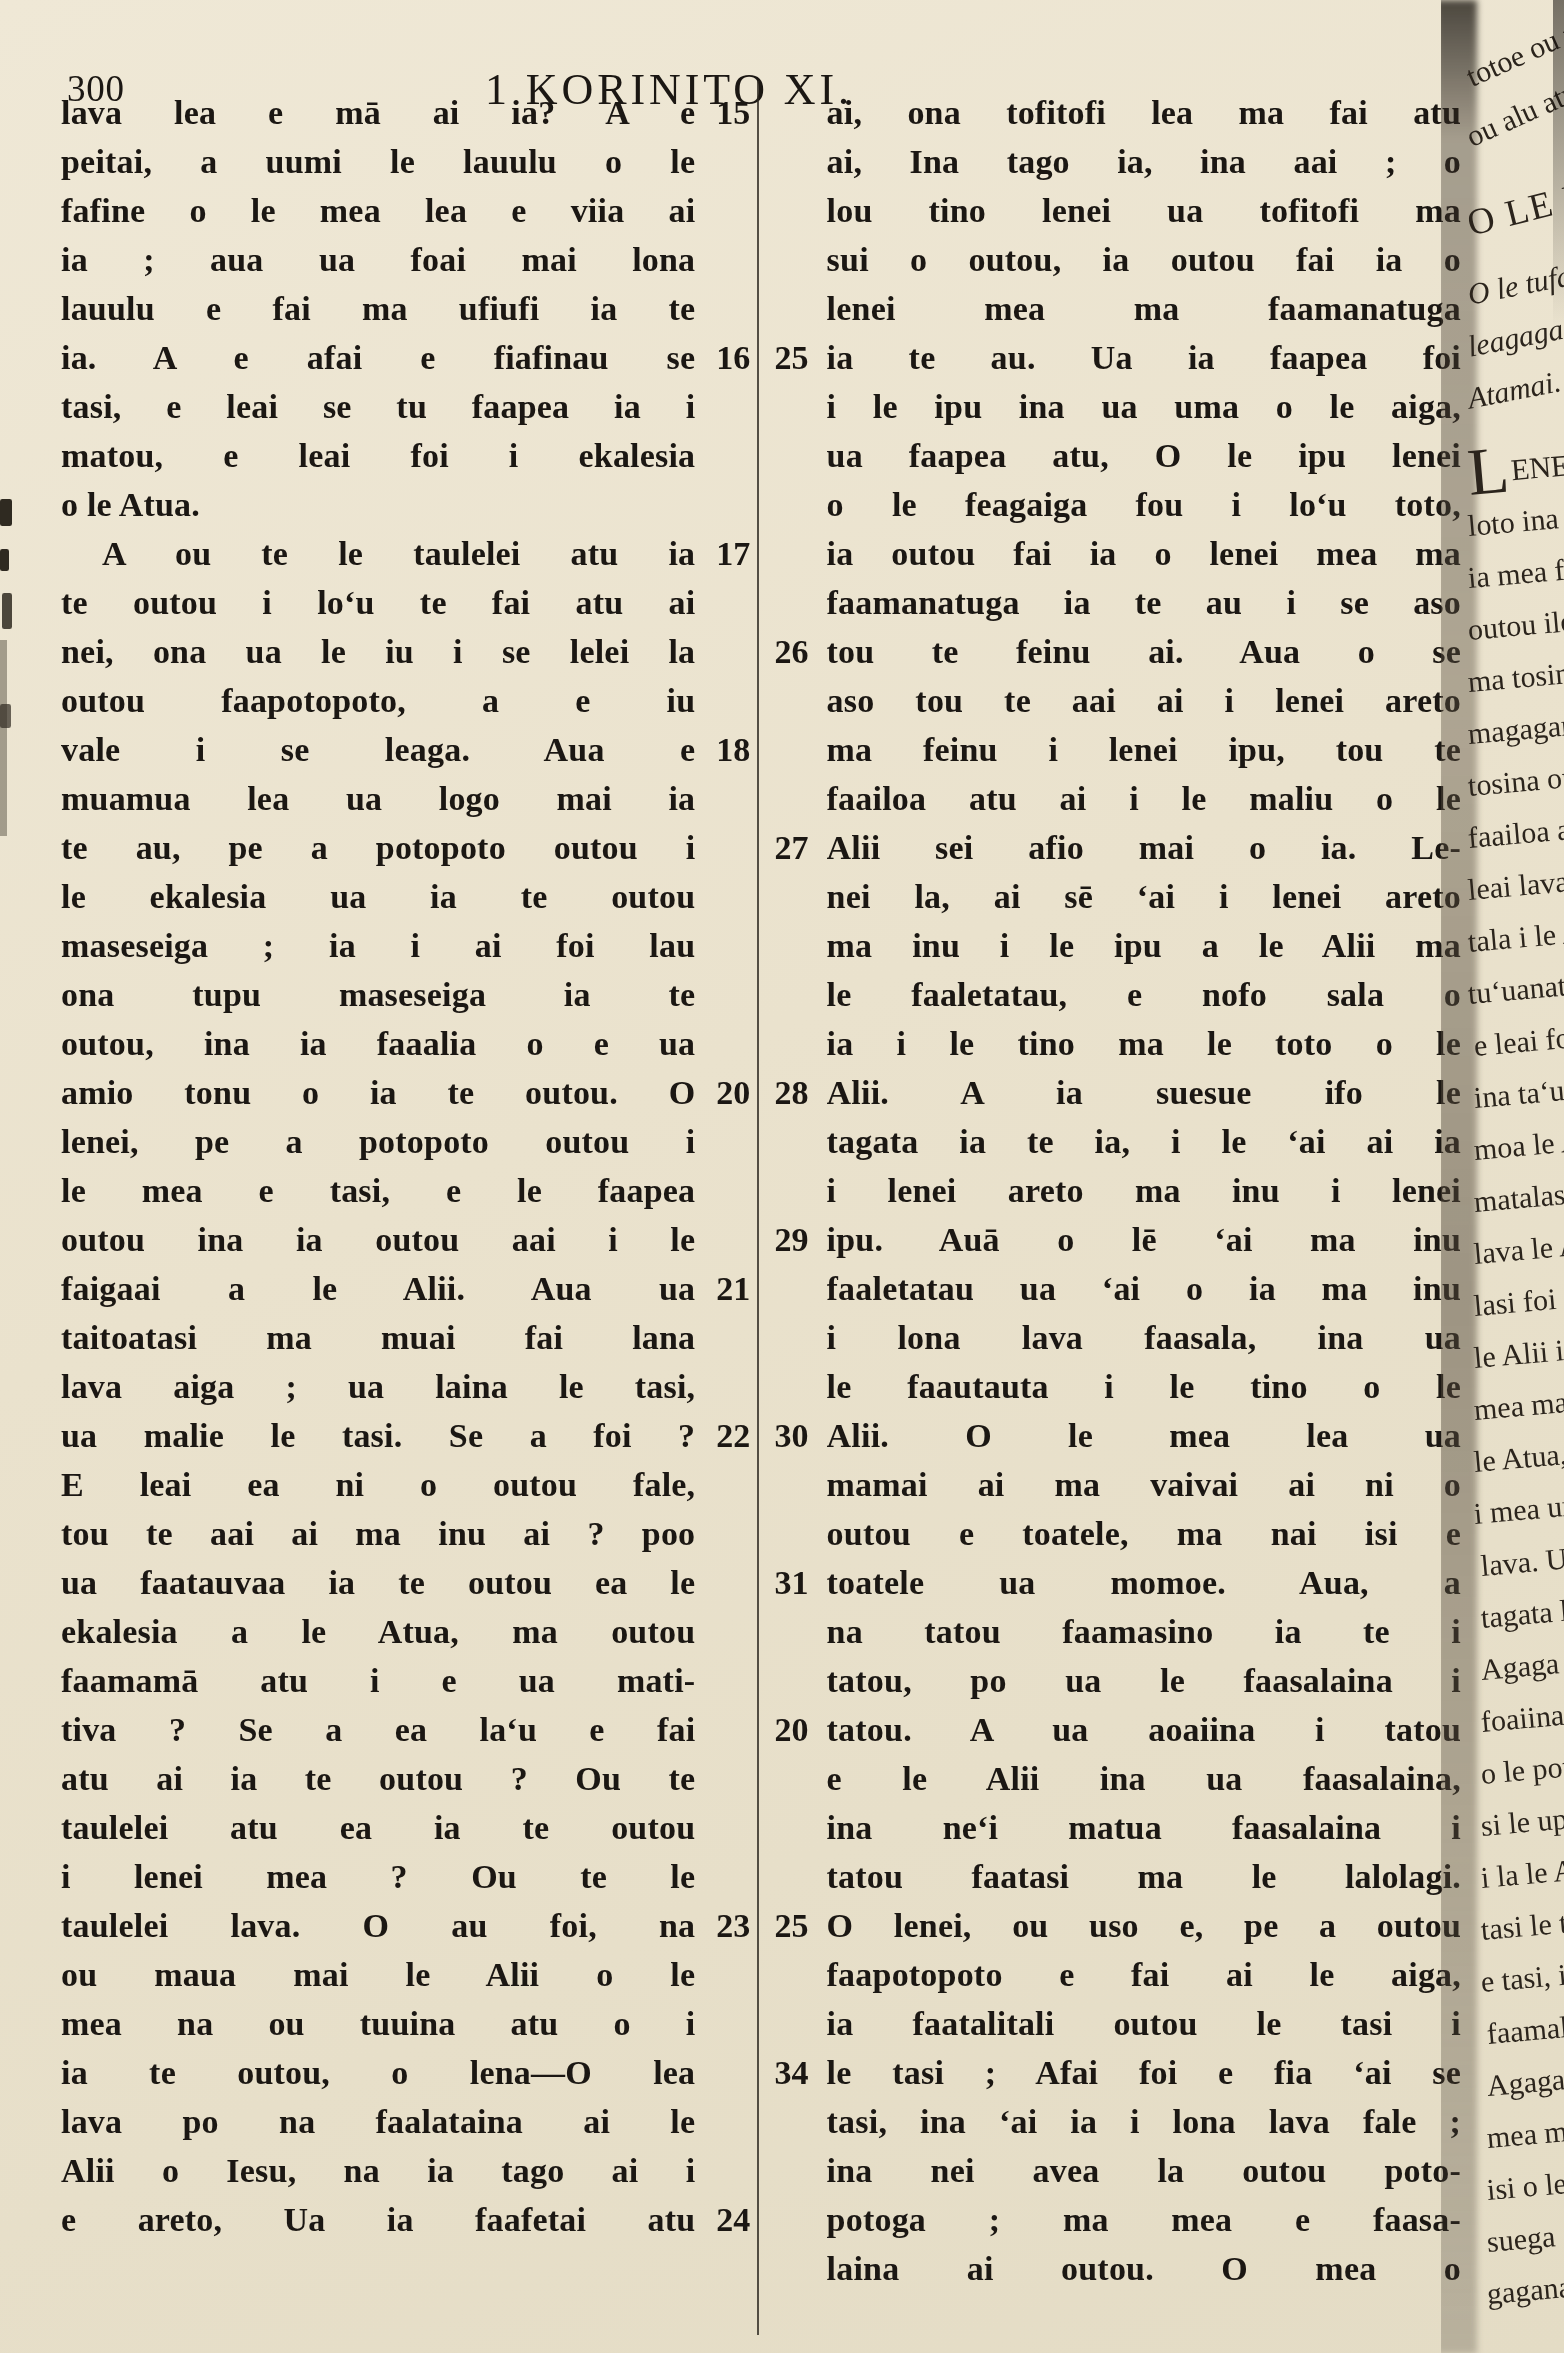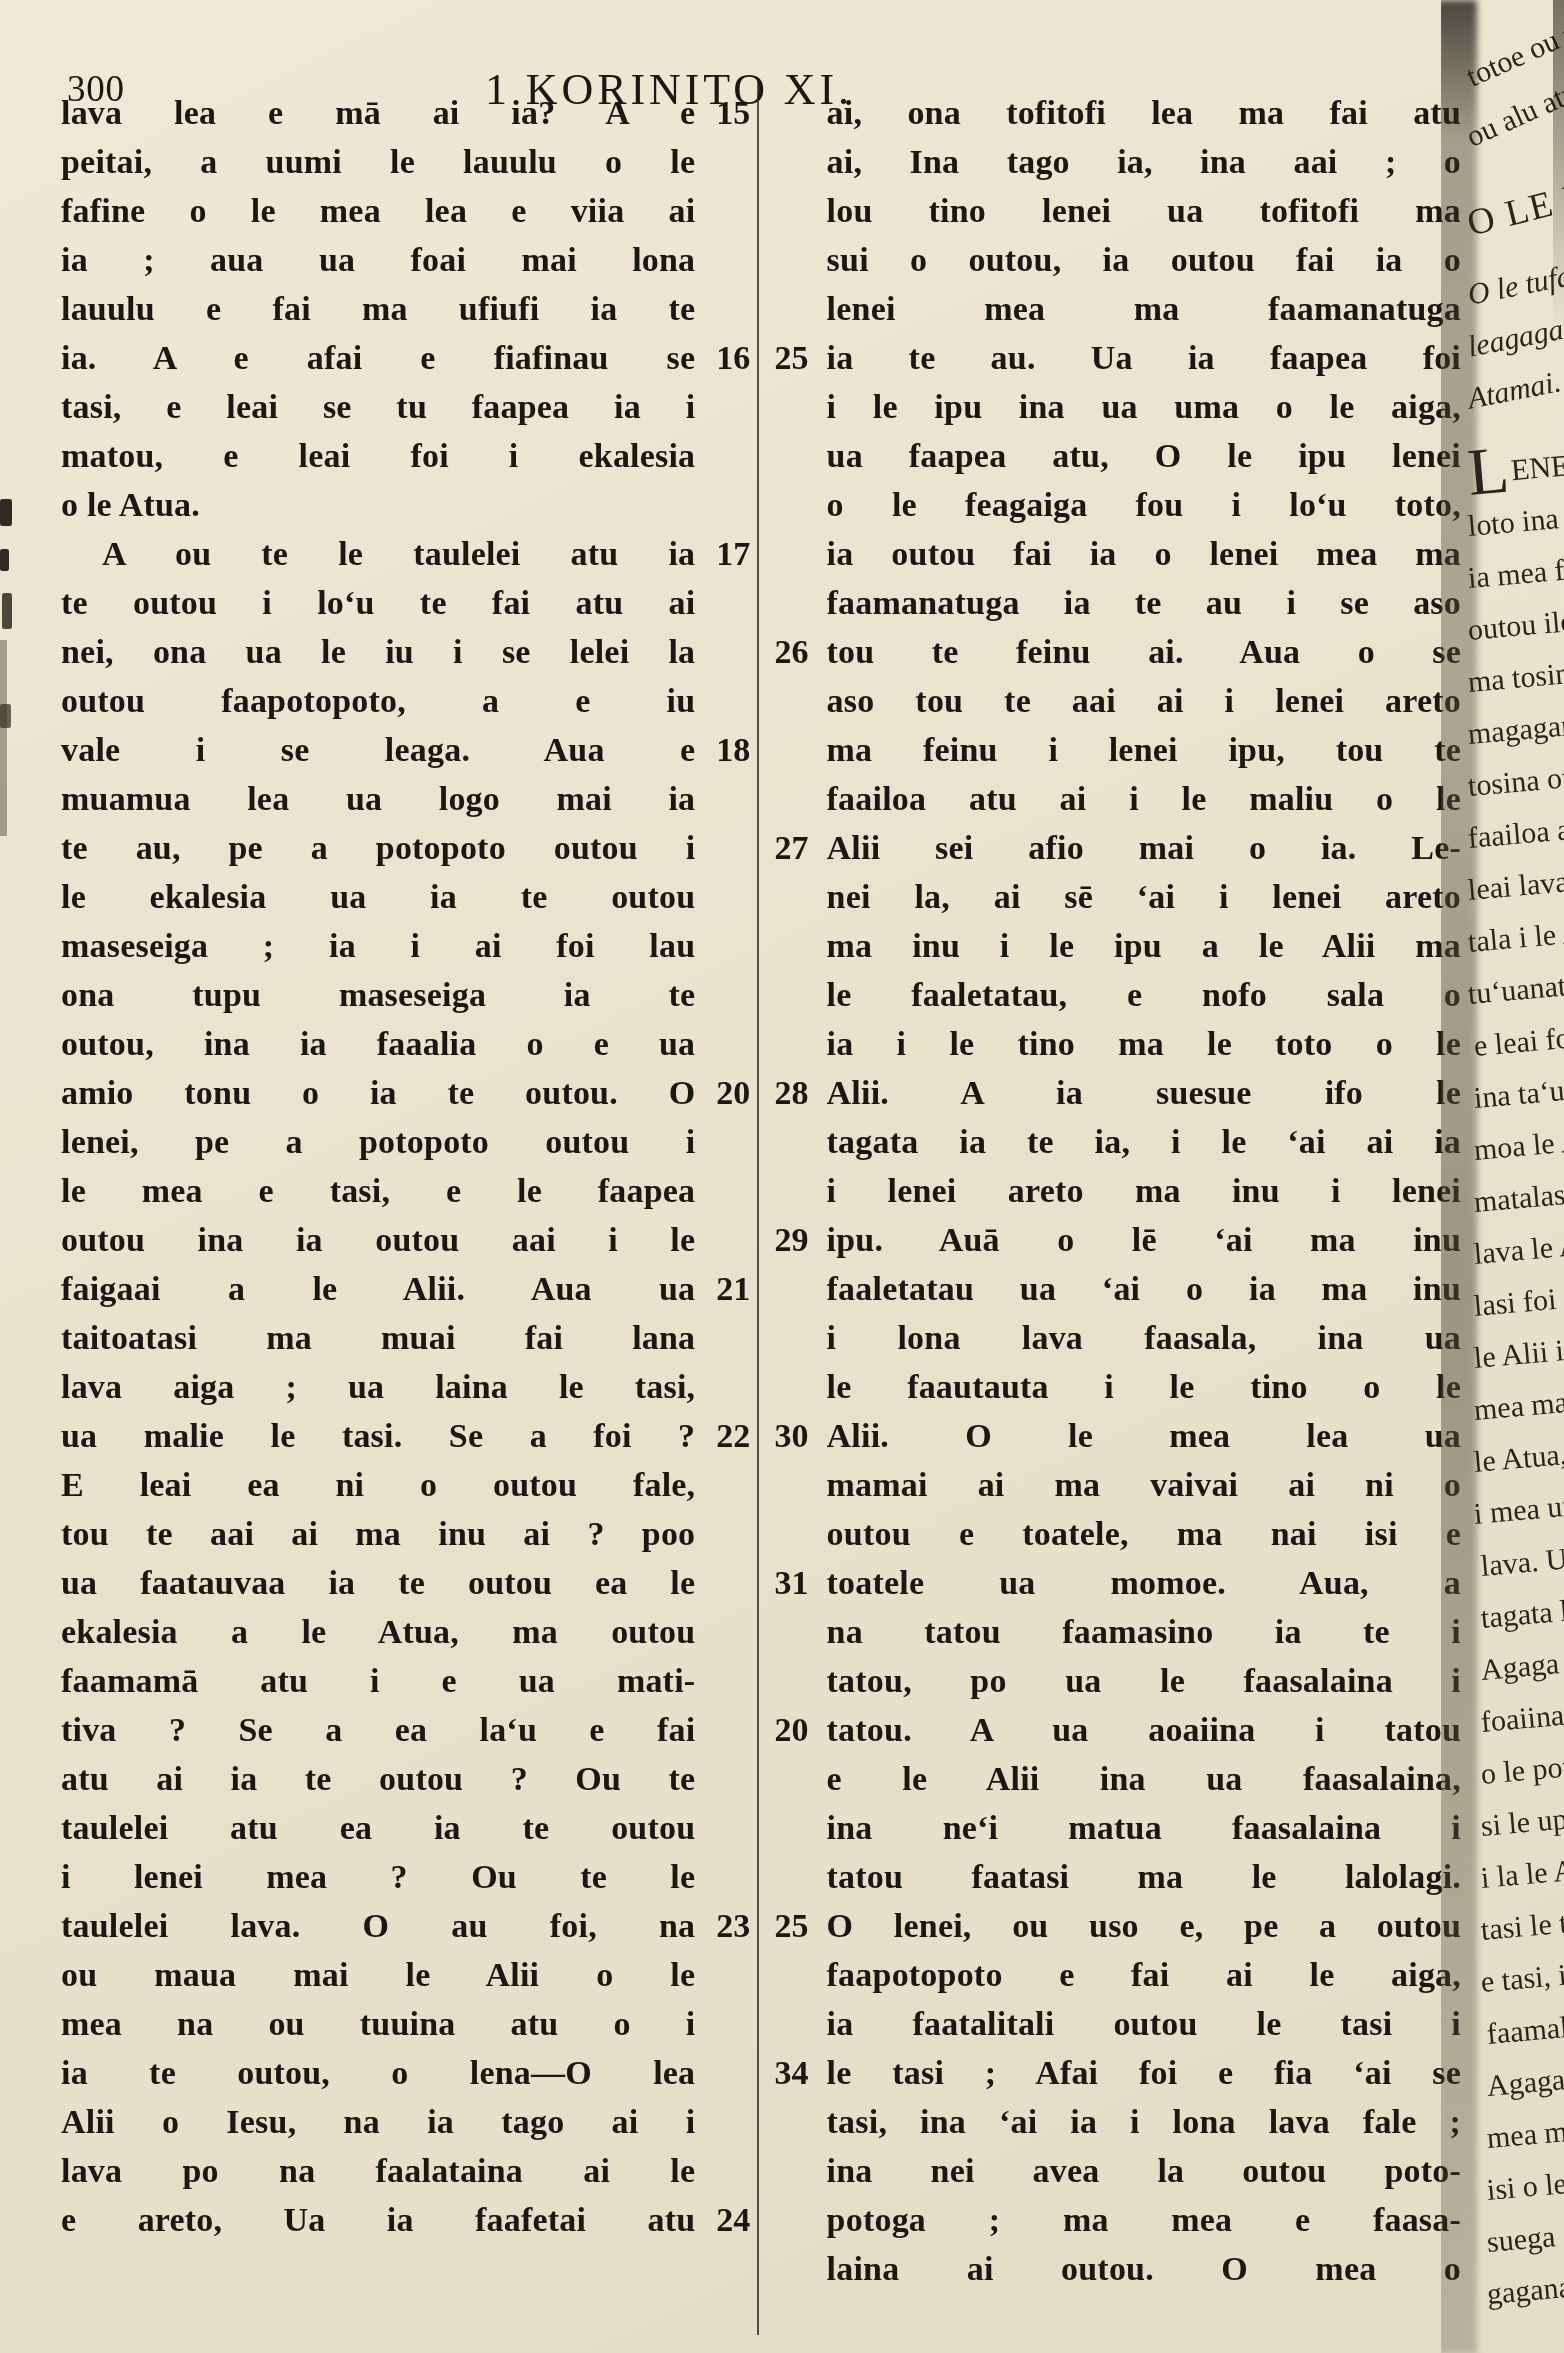--- a/index.html
+++ b/index.html
@@ -239,25 +239,25 @@
       </div>
       <div class="line-row">
         <div class="line-text">mea na ou tuuina atu o i</div>
         <div class="verse-num"></div>
       </div>
       <div class="line-row">
         <div class="line-text">ia te outou, o lena—O lea</div>
         <div class="verse-num"></div>
       </div>
       <div class="line-row">
+        <div class="line-text">lava po na faalataina ai le</div>
+        <div class="verse-num"></div>
+      </div>
+      <div class="line-row">
         <div class="line-text">Alii o Iesu, na ia tago ai i</div>
-        <div class="verse-num"></div>
-      </div>
-      <div class="line-row">
-        <div class="line-text">lava po na faalataina ai le</div>
         <div class="verse-num"></div>
       </div>
       <div class="line-row">
         <div class="line-text">e areto, Ua ia faafetai atu</div>
         <div class="verse-num">24</div>
       </div>
     </div>
 
   <div class="column-divider"></div>
 

